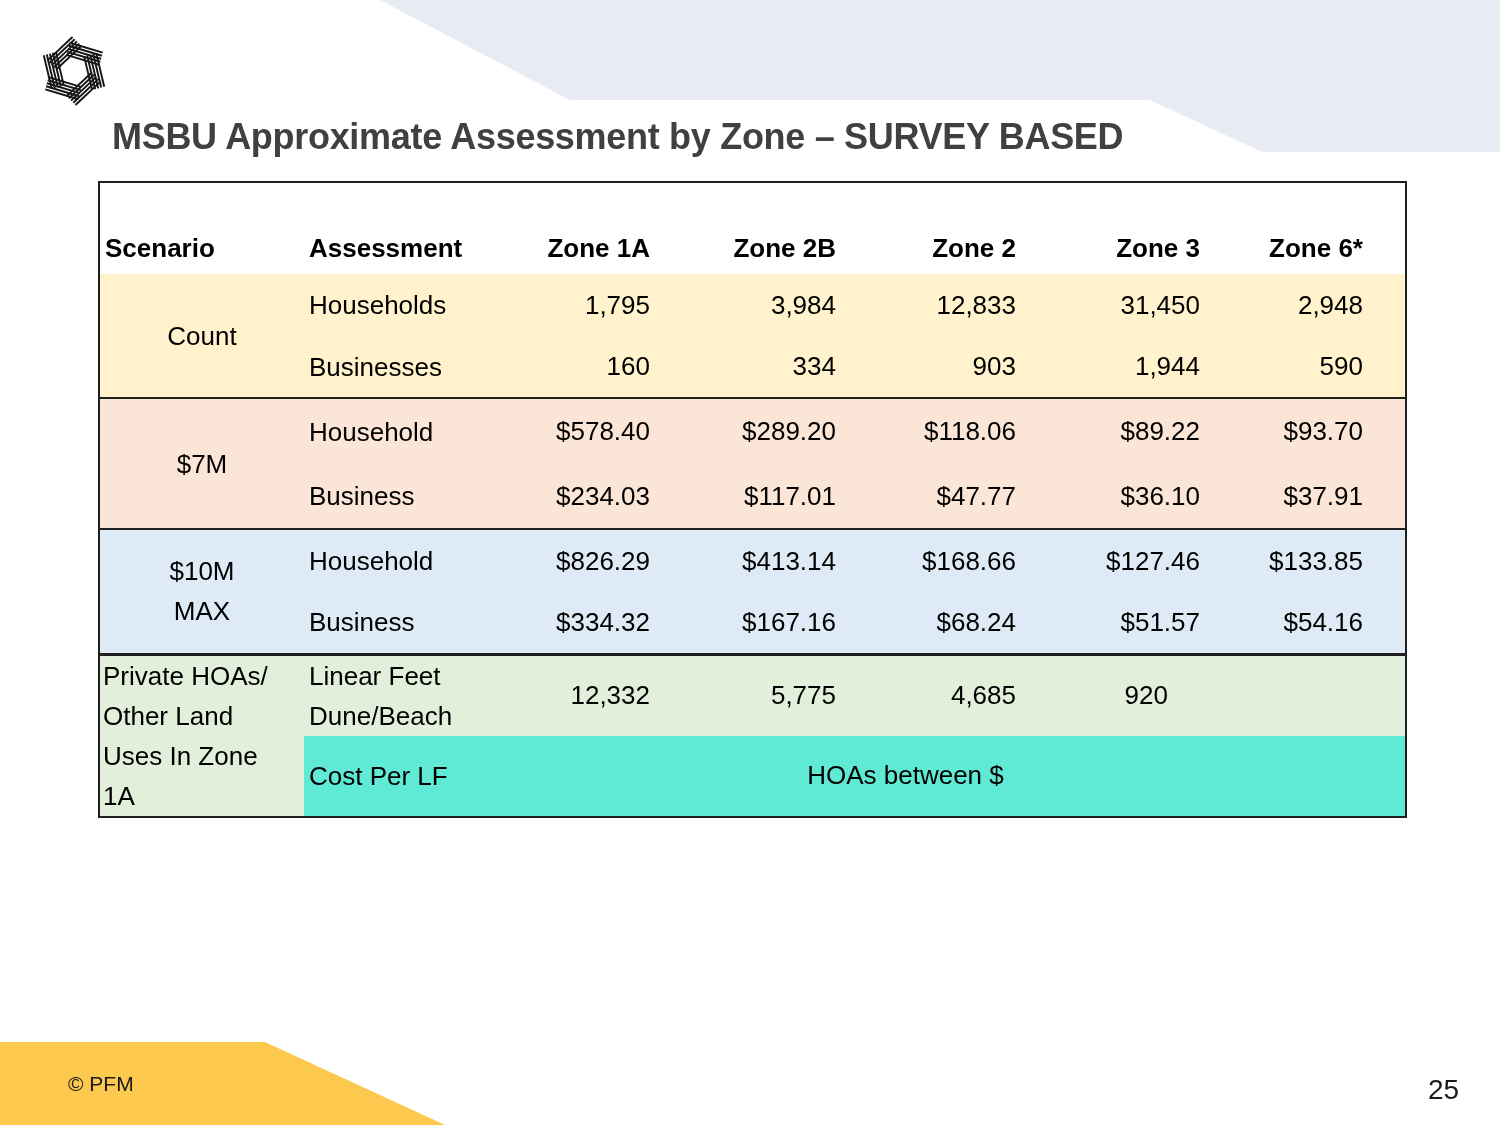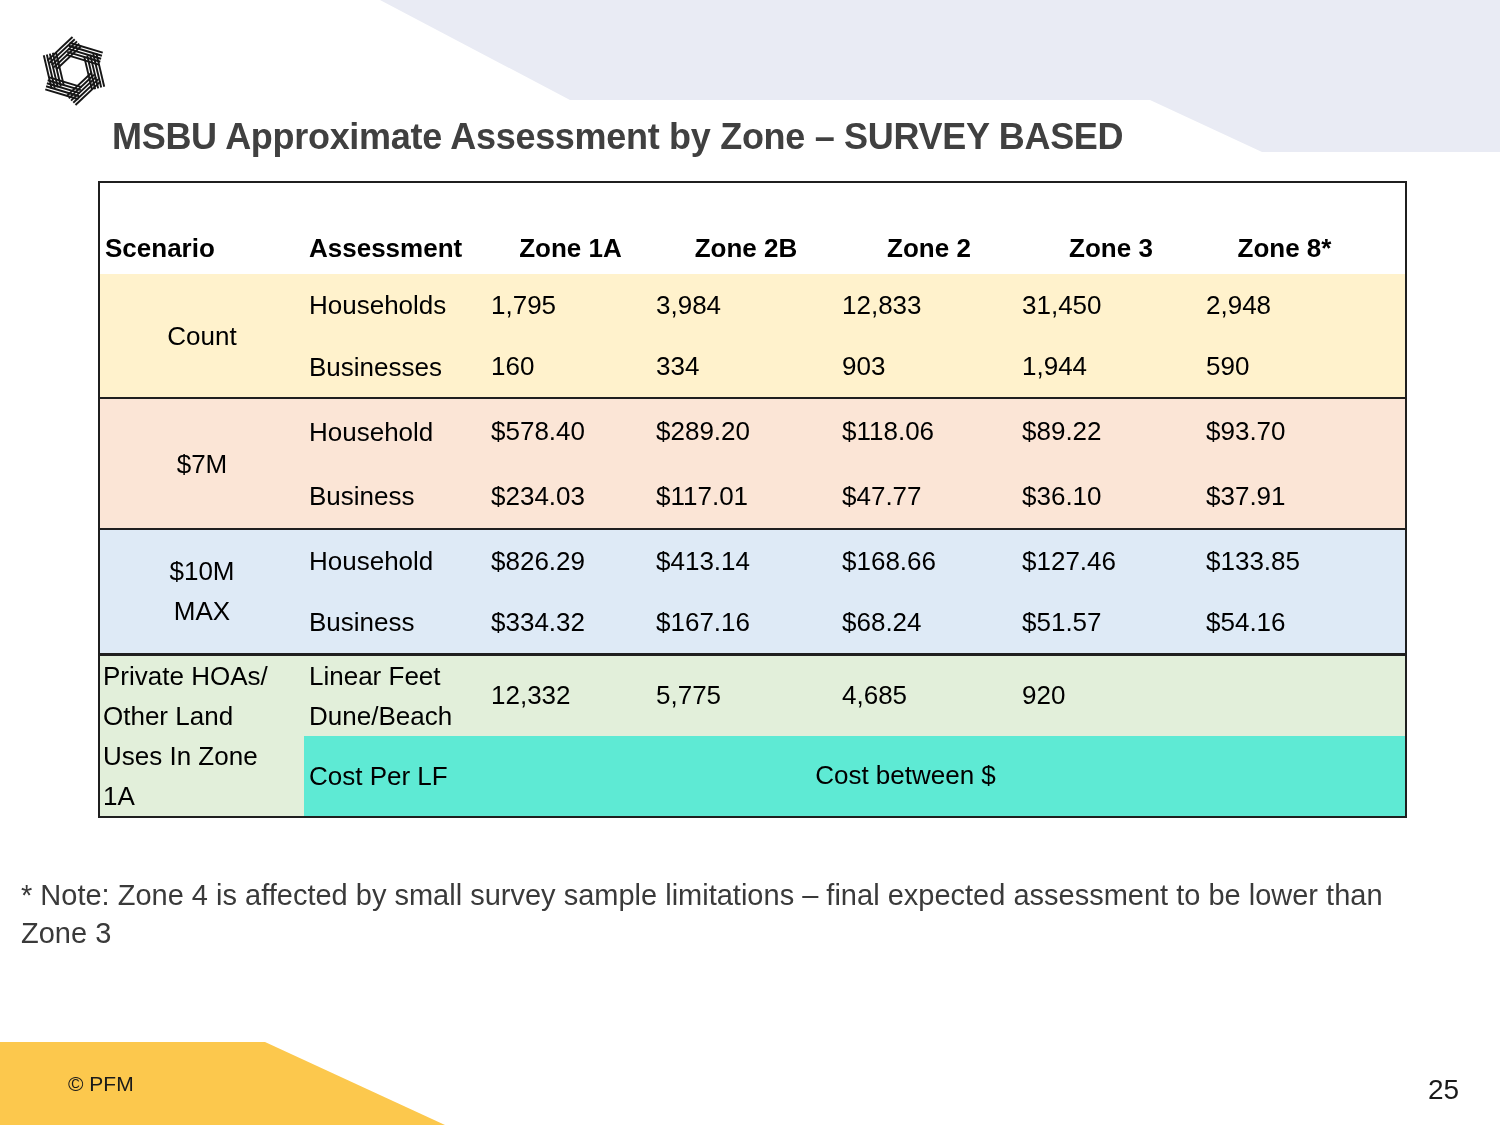--- a/index.html
+++ b/index.html
@@ -28,21 +28,21 @@
   table.assess,table.assess td,table.assess th{border:0 solid #1f1f1f;}
   table.assess{border-width:2px;}
   th{font-weight:bold;vertical-align:bottom;padding:0 0 10px 0;border-bottom:2px solid #1f1f1f;}
   td{vertical-align:middle;padding:0;}
   .h-row{height:92px;padding-left:11px;}
   .r62{height:62px}.r66{height:66px}.r65{height:65px}.r63{height:63px}.r82{height:82px}.r80{height:80px}
   .left{text-align:left;padding-left:5px;}
   .scn{text-align:center;white-space:pre-line;line-height:40px;}
   .scn-hoa{text-align:left;padding-left:3px;white-space:pre-line;line-height:40px;border-right:2px solid #1f1f1f;}
   .asm{text-align:left;padding-left:5px;line-height:40px;}
-  .val{padding-right:6px;}
+  .val{text-align:right;padding-right:6px;}
   .last{padding-right:42px;}
   .p38{padding-right:38px;}
   .range{text-align:center;padding-right:85px;}
   tr.sec-top td{border-top:2px solid #1f1f1f;}
   tr.hoa-top td{border-top:3px solid #1f1f1f;}
   
   .note{
     position:absolute;left:21px;top:876px;width:1432px;
     font-size:29px;line-height:38px;color:#3a3a3a;
   }
@@ -95,21 +95,21 @@
           <col style="width:200px">
       </colgroup>
       <tbody>
           <tr class="h-row">
         <th class="left">Scenario</th>
         <th class="left">Assessment</th>
         <th class="val">Zone 1A</th>
         <th class="val">Zone 2B</th>
         <th class="val">Zone 2</th>
         <th class="val">Zone 3</th>
-        <th class="val last">Zone 8*</th>
+        <th class="val last">Zone 6*</th>
       </tr>
 
       <tr class="r62" style="background-color: rgb(255, 242, 204);">
         <td class="scn" rowspan="2">Count</td>
         <td class="asm">Households</td>
         <td class="val">1,795</td>
         <td class="val">3,984</td>
         <td class="val">12,833</td>
         <td class="val">31,450</td>
         <td class="val last">2,948</td>
@@ -167,24 +167,23 @@
 1A</td>
         <td class="asm">Linear Feet Dune/Beach</td>
         <td class="val">12,332</td>
         <td class="val">5,775</td>
         <td class="val">4,685</td>
         <td class="val p38">920</td>
         <td class="val last"></td>
       </tr>
       <tr class="r80" style="background-color: #5eead4;">
         <td class="asm">Cost Per LF</td>
-        <td class="range" colspan="5">Cost between $</td>
+        <td class="range" colspan="5">HOAs between $</td>
       </tr>
     </tbody>
       </table>
   </div>
 
-  <div class="note">* Note: Zone 4 is affected by small survey sample limitations – final expected assessment to be lower than Zone 3</div>
 
   <div class="copyright">© PFM</div>
   <div class="pagenum">25</div>
 
 </div>
 
 </body></html>

